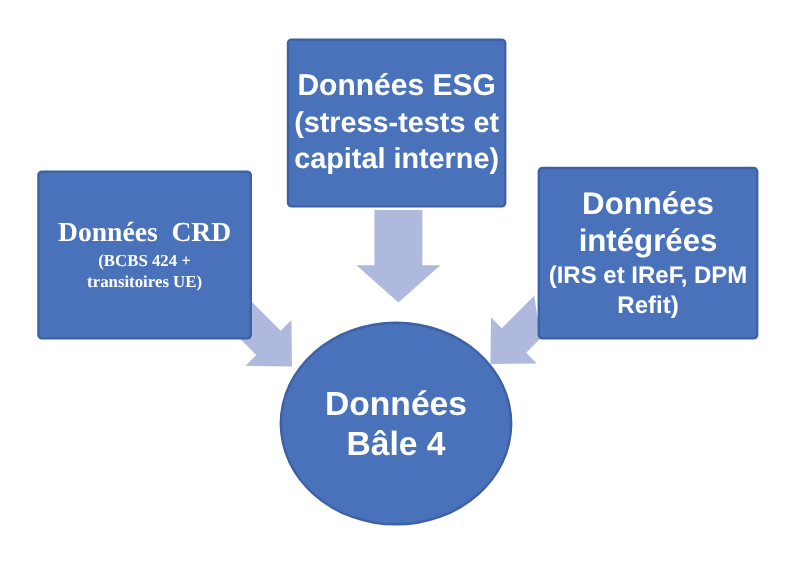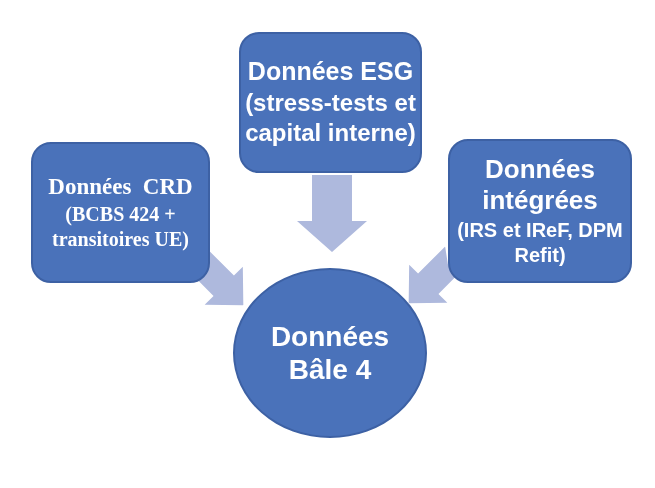--- a/index.html
+++ b/index.html
@@ -22,21 +22,21 @@
     border: 2px solid var(--shape_border, #3d61a4);
     color: var(--text_color, #ffffff);
     display: flex;
     flex-direction: column;
     align-items: center;
     justify-content: center;
     text-align: center;
     z-index: 2;
   }
   .box {
-    border-radius: 20px;
+    border-radius: 4px;
   }
   .ellipse {
     border-radius: 50%;
   }
   .title {
     font-weight: bold;
     white-space: pre-wrap;
     line-height: 1.18;
   }
   .subtitle {
@@ -45,21 +45,21 @@
     line-height: 1.25;
     margin-top: 2px;
   }
   
   #box-esg       { left: 239px; top: 32px;  width: 183px; height: 141px; }
   #box-esg .title    { font-size: 25px; }
   #box-esg .subtitle { font-size: 24px; }
 
   #box-crd       { left: 31px;  top: 142px; width: 179px; height: 141px; font-family: Liberation Serif, serif; }
   #box-crd .title    { font-size: 23px; }
-  #box-crd .subtitle { font-size: 20px; }
+  #box-crd .subtitle { font-size: 14px; }
 
   #box-integrees { left: 448px; top: 139px; width: 184px; height: 144px; }
   #box-integrees .title    { font-size: 26px; }
   #box-integrees .subtitle { font-size: 20px; text-align: center; }
 
   #circle-bale4  { left: 233px; top: 268px; width: 194px; height: 170px; }
   #circle-bale4 .title { font-size: 28px; }
 
   
   .arrow {

